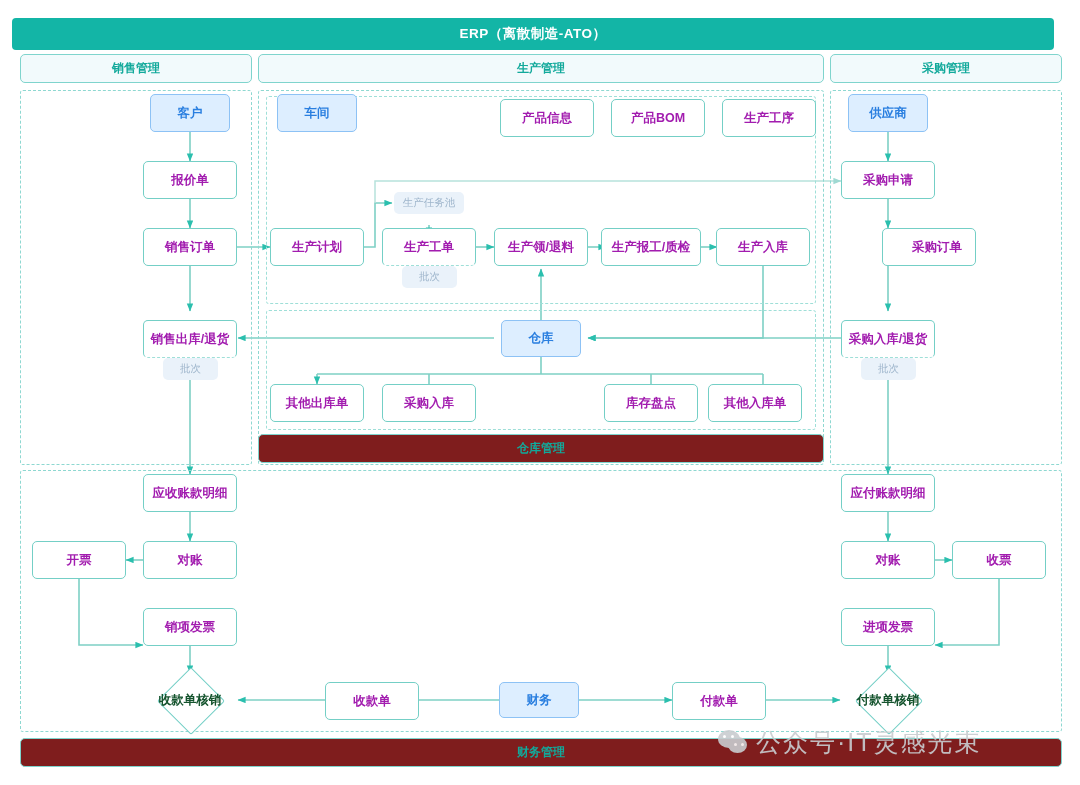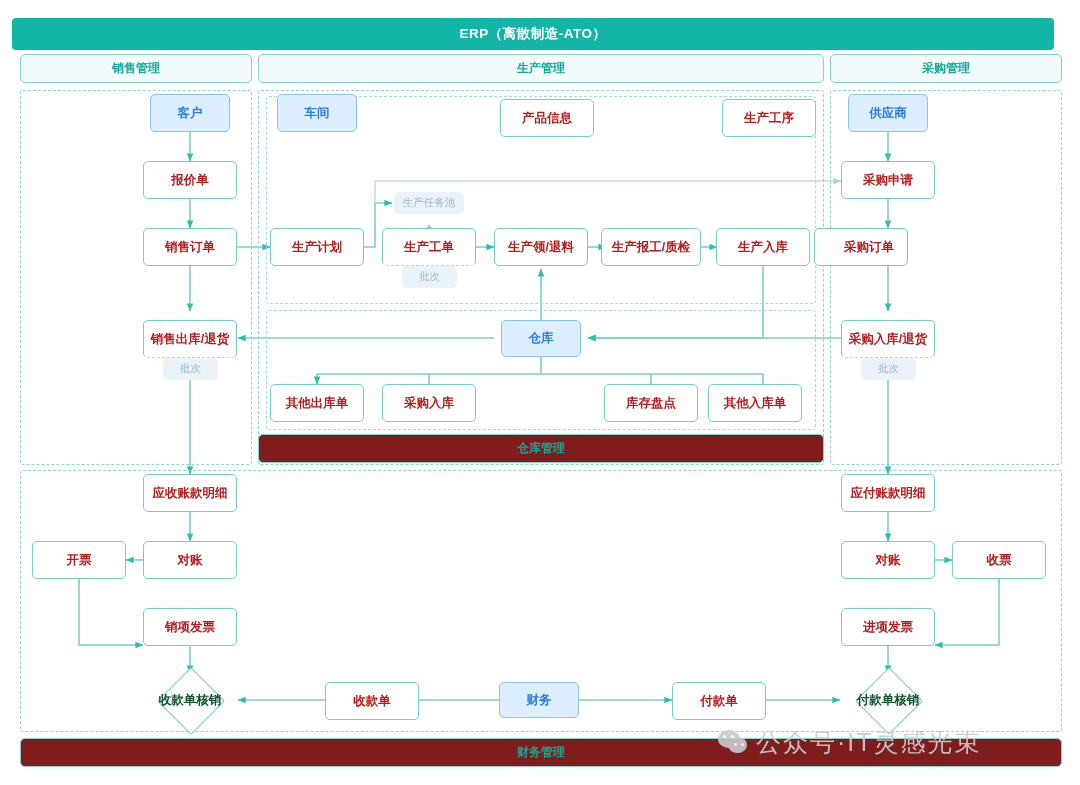--- a/index.html
+++ b/index.html
@@ -32,21 +32,21 @@
   
   .group{
     position:absolute;box-sizing:border-box;
     border:1.4px dashed #8ed8d1;border-radius:3px;background:transparent;
   }
   .group.inner{border-color:#9fdfd8;}
 
   
   .box{
     background:#ffffff;border:1.2px solid #74cfc6;border-radius:5px;
-    color:#b91c1c;font-size:12.5px;font-weight:bold;
+    color:#a21caf;font-size:12.5px;font-weight:bold;
     width:94px;height:38px;
   }
   .box.wide{width:100px;}
   .box.blue{
     background:#ddeeff;border:1.3px solid #8dc2f5;color:#2a7fe0;
   }
   .box.batchsrc{border-bottom:1.2px dashed #9fdfd8;}
 
   
   .badge{
@@ -179,41 +179,42 @@
   <div class="group" style="left:20px;top:470px;width:1042px;height:262px;"></div>
 
   <div class="node box blue" style="left:150px;top:94px;width:80px;height:38px;">客户</div>
   <div class="node box" style="left:143px;top:161px;">报价单</div>
   <div class="node box" style="left:143px;top:228px;">销售订单</div>
   <div class="node box batchsrc" style="left:143px;top:320px;">销售出库/退货</div>
   <div class="badge" style="left:163px;top:358px;width:55px;">批次</div>
 
   <div class="node box blue" style="left:277px;top:94px;width:80px;height:38px;">车间</div>
   <div class="node box" style="left:500px;top:99px;">产品信息</div>
+  <div class="node box" style="left:611px;top:99px;">产品BOM</div>
   <div class="node box" style="left:722px;top:99px;">生产工序</div>
 
   <div class="node box" style="left:270px;top:228px;">生产计划</div>
   <div class="badge" style="left:394px;top:192px;width:70px;">生产任务池</div>
   <div class="node box batchsrc" style="left:382px;top:228px;">生产工单</div>
   <div class="badge" style="left:402px;top:266px;width:55px;">批次</div>
 
   <div class="node box" style="left:494px;top:228px;">生产领/退料</div>
   <div class="node box wide" style="left:601px;top:228px;">生产报工/质检</div>
   <div class="node box" style="left:716px;top:228px;">生产入库</div>
 
   <div class="node box blue" style="left:501px;top:320px;width:80px;height:37px;">仓库</div>
   <div class="node box" style="left:270px;top:384px;">其他出库单</div>
   <div class="node box" style="left:382px;top:384px;">采购入库</div>
   <div class="node box" style="left:604px;top:384px;">库存盘点</div>
   <div class="node box" style="left:708px;top:384px;">其他入库单</div>
   <div class="node footpill" style="left:258px;top:434px;width:566px;height:29px;">仓库管理</div>
 
   <div class="node box blue" style="left:848px;top:94px;width:80px;height:38px;">供应商</div>
   <div class="node box" style="left:841px;top:161px;">采购申请</div>
-  <div class="node box" style="left:814px;top:228px;padding-left:16px;">采购订单</div>
+  <div class="node box" style="left:882px;top:228px;padding-left:16px;">采购订单</div>
   <div class="node box batchsrc" style="left:841px;top:320px;">采购入库/退货</div>
   <div class="badge" style="left:861px;top:358px;width:55px;">批次</div>
 
   <div class="node box" style="left:143px;top:474px;">应收账款明细</div>
   <div class="node box" style="left:143px;top:541px;">对账</div>
   <div class="node box" style="left:32px;top:541px;">开票</div>
   <div class="node box" style="left:143px;top:608px;">销项发票</div>
   <div class="diamond" style="left:134px;top:677px;width:112px;height:46px;">
     <span class="dshape"></span>
     <span class="dlabel">收款单核销</span>

